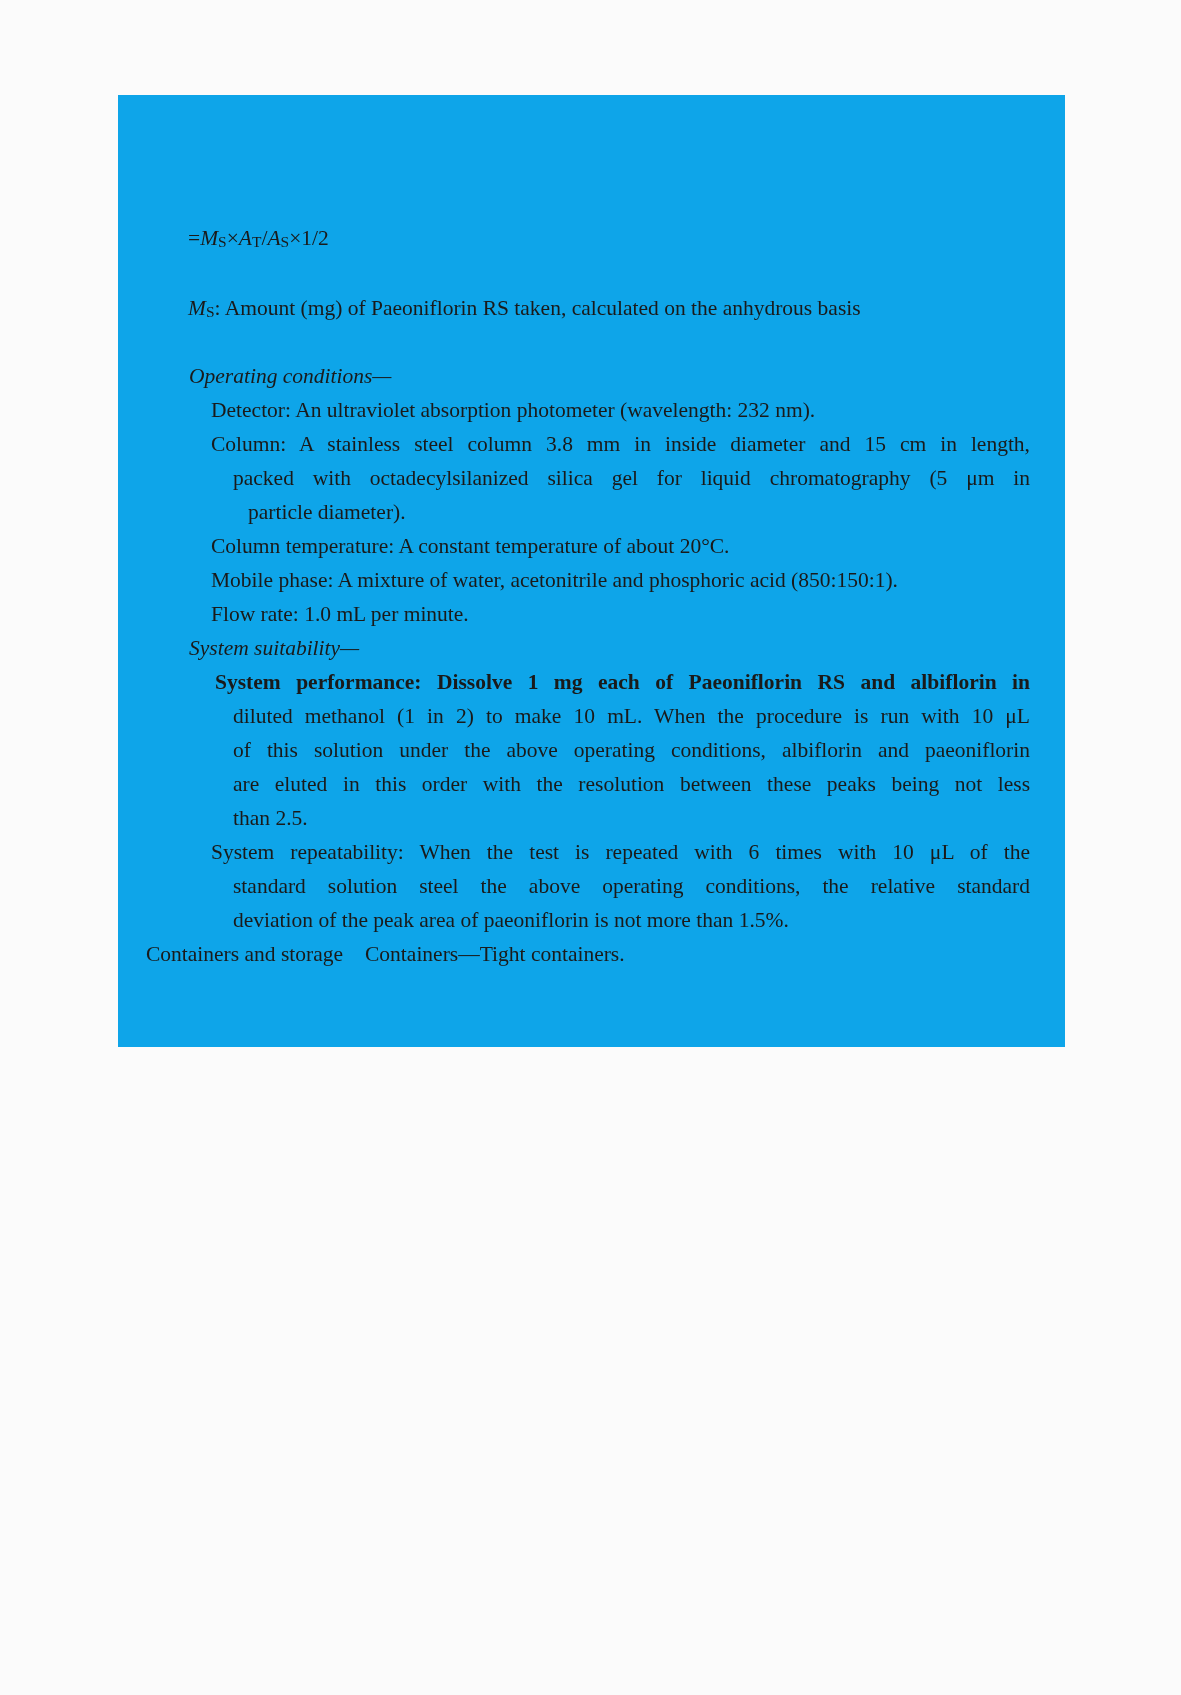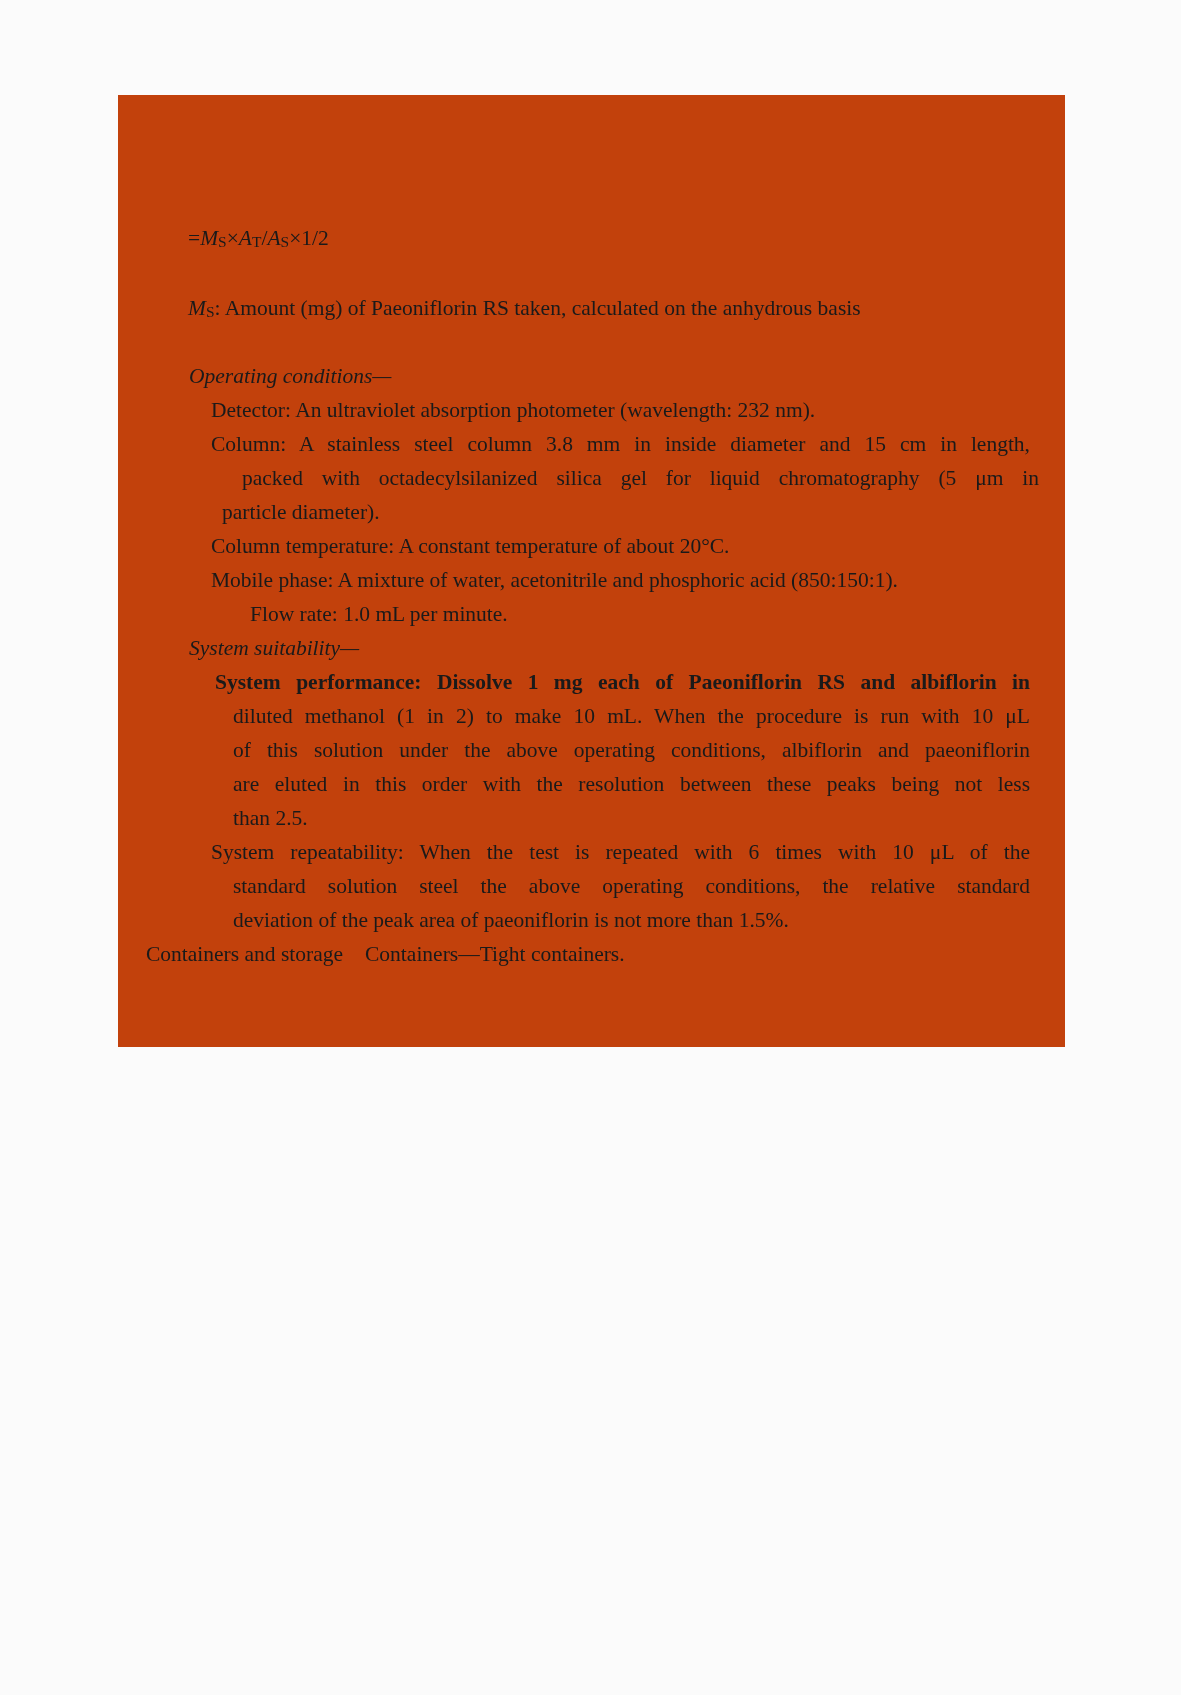--- a/index.html
+++ b/index.html
@@ -14,21 +14,21 @@
     overflow: hidden;
     font-family: "Liberation Serif", "DejaVu Serif", serif;
     color: #1a1a1a;
   }
   .page {
     position: absolute;
     left: 118px;
     top: 95px;
     width: 947px;
     height: 952px;
-    background: #c2410c;
+    background: #0ea5e9;
   }
   .line {
     position: absolute;
     font-size: 21.5px;
     line-height: 34px;
     white-space: nowrap;
   }
   .just {
     text-align: justify;
     text-align-last: justify;
@@ -51,25 +51,25 @@
     <span>=</span><span class="ital">M</span><sub class="s">S</sub><span>×</span><span class="ital">A</span><sub class="s">T</sub><span>/</span><span class="ital">A</span><sub class="s">S</sub><span>×</span><span>1/2</span>
   </div>
 
   <div class="line" style="left:70px; top:196px;">
     <span class="ital">M</span><sub class="s">S</sub><span>: Amount (mg) of Paeoniflorin RS taken, calculated on the anhydrous basis</span>
   </div>
 
   <div class="line ital" style="left:71px; top:264px;">Operating conditions—</div>
   <div class="line" style="left:93px; top:298px;">Detector: An ultraviolet absorption photometer (wavelength: 232 nm).</div>
   <div class="line just" style="left:93px; top:332px; width:819px;">Column: A stainless steel column 3.8 mm in inside diameter and 15 cm in length,</div>
-  <div class="line just" style="left:124px; top:366px; width:797px;">packed with octadecylsilanized silica gel for liquid chromatography (5 μm in</div>
-  <div class="line" style="left:104px; top:400px;">particle diameter).</div>
+  <div class="line just" style="left:115px; top:366px; width:797px;">packed with octadecylsilanized silica gel for liquid chromatography (5 μm in</div>
+  <div class="line" style="left:130px; top:400px;">particle diameter).</div>
   <div class="line" style="left:93px; top:434px;">Column temperature: A constant temperature of about 20°C.</div>
   <div class="line" style="left:93px; top:468px;">Mobile phase: A mixture of water, acetonitrile and phosphoric acid (850:150:1).</div>
-  <div class="line" style="left:93px; top:502px;margin-left:39px;">Flow rate: 1.0 mL per minute.</div>
+  <div class="line" style="left:93px; top:502px;">Flow rate: 1.0 mL per minute.</div>
 
   <div class="line ital" style="left:71px; top:536px;">System suitability—</div>
   <div class="line just" style="left:97px; top:570px; width:815px;font-weight:bold;">System performance: Dissolve 1 mg each of Paeoniflorin RS and albiflorin in</div>
   <div class="line just" style="left:115px; top:604px; width:797px;">diluted methanol (1 in 2) to make 10 mL. When the procedure is run with 10 μL</div>
   <div class="line just" style="left:115px; top:672px; width:797px;">are eluted in this order with the resolution between these peaks being not less</div>
   <div class="line just" style="left:115px; top:638px; width:797px;">of this solution under the above operating conditions, albiflorin and paeoniflorin</div>
   <div class="line" style="left:115px; top:706px;">than 2.5.</div>
   <div class="line just" style="left:93px; top:740px; width:819px;">System repeatability: When the test is repeated with 6 times with 10 μL of the</div>
   <div class="line just" style="left:115px; top:774px; width:797px;">standard solution steel the above operating conditions, the relative standard</div>
   <div class="line" style="left:115px; top:808px;">deviation of the peak area of paeoniflorin is not more than 1.5%.</div>

